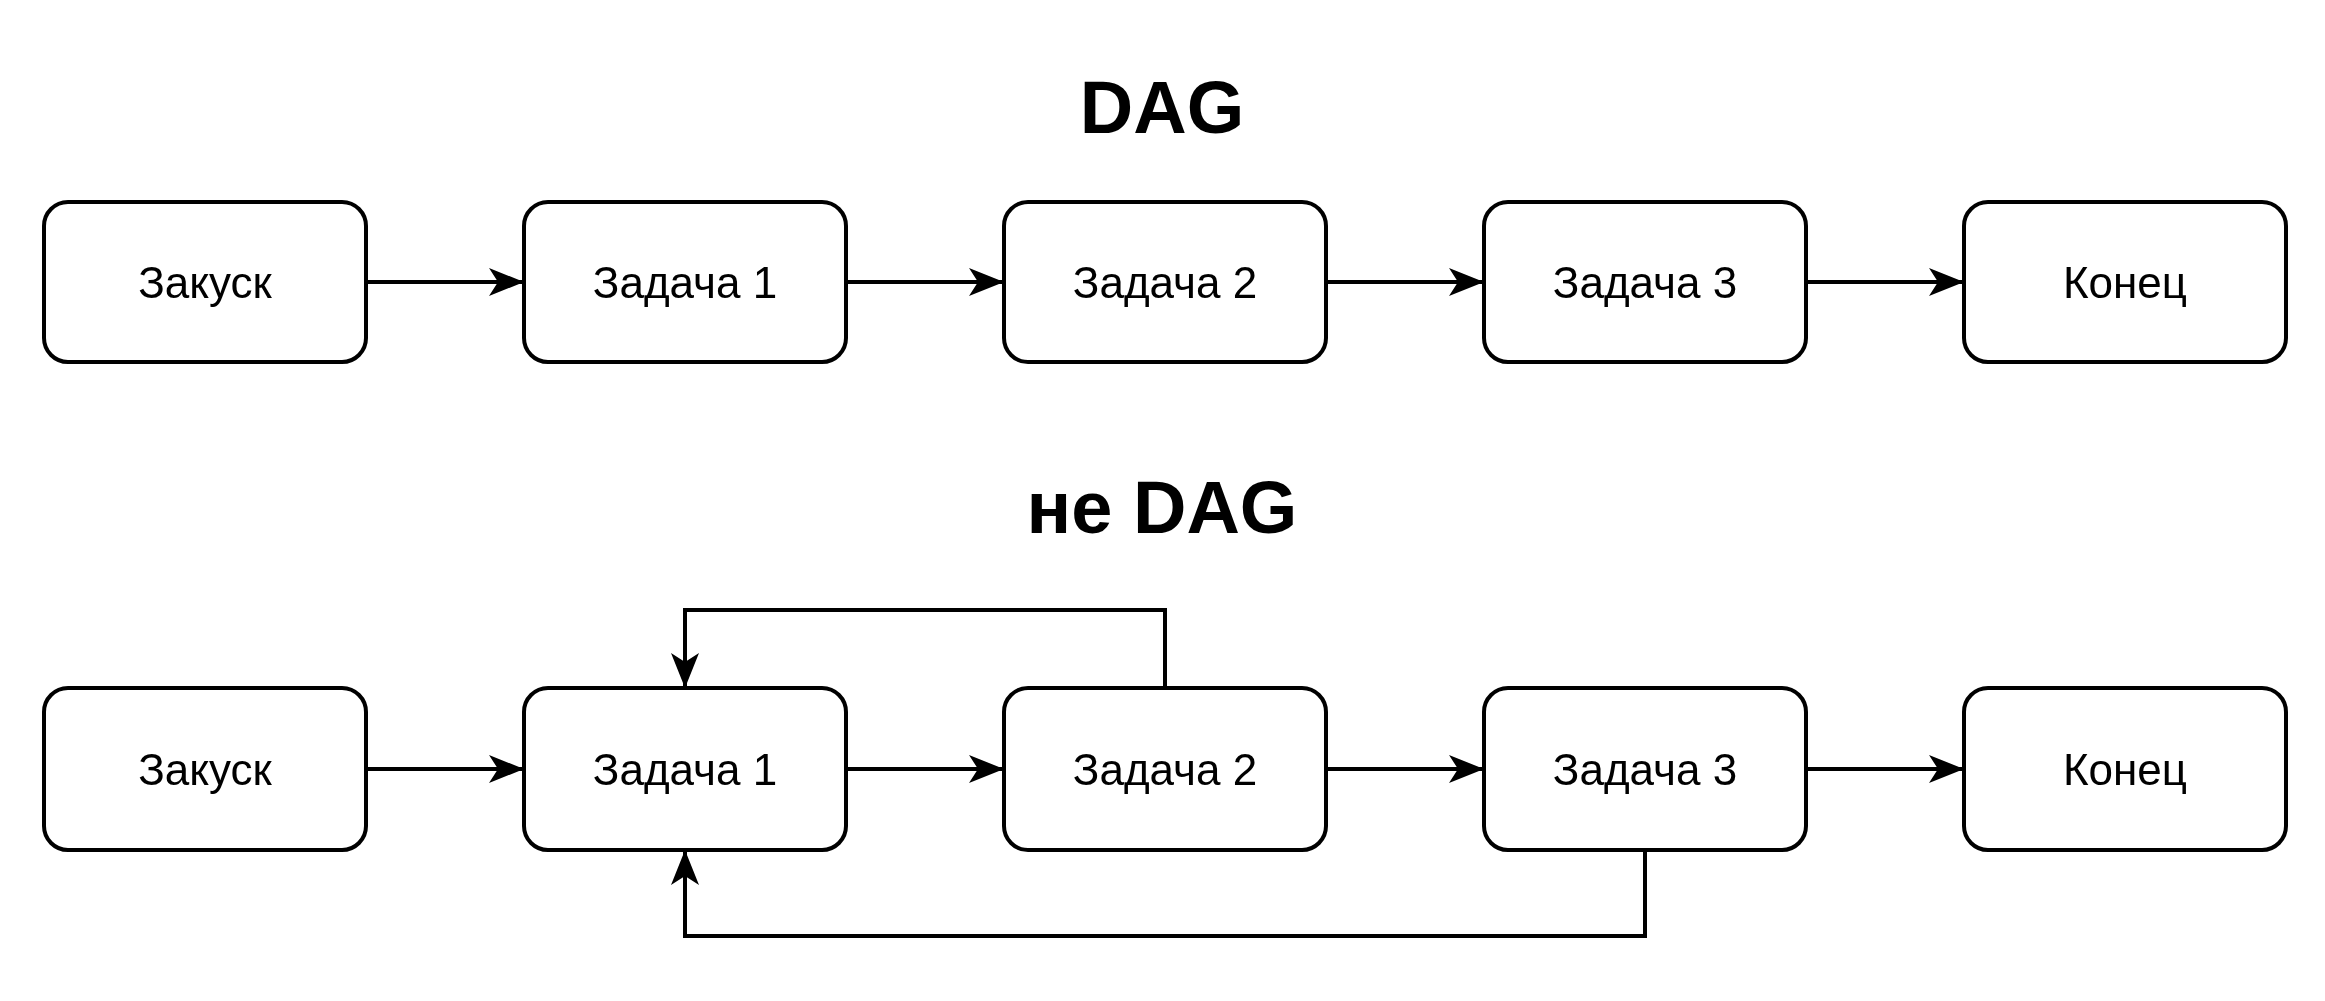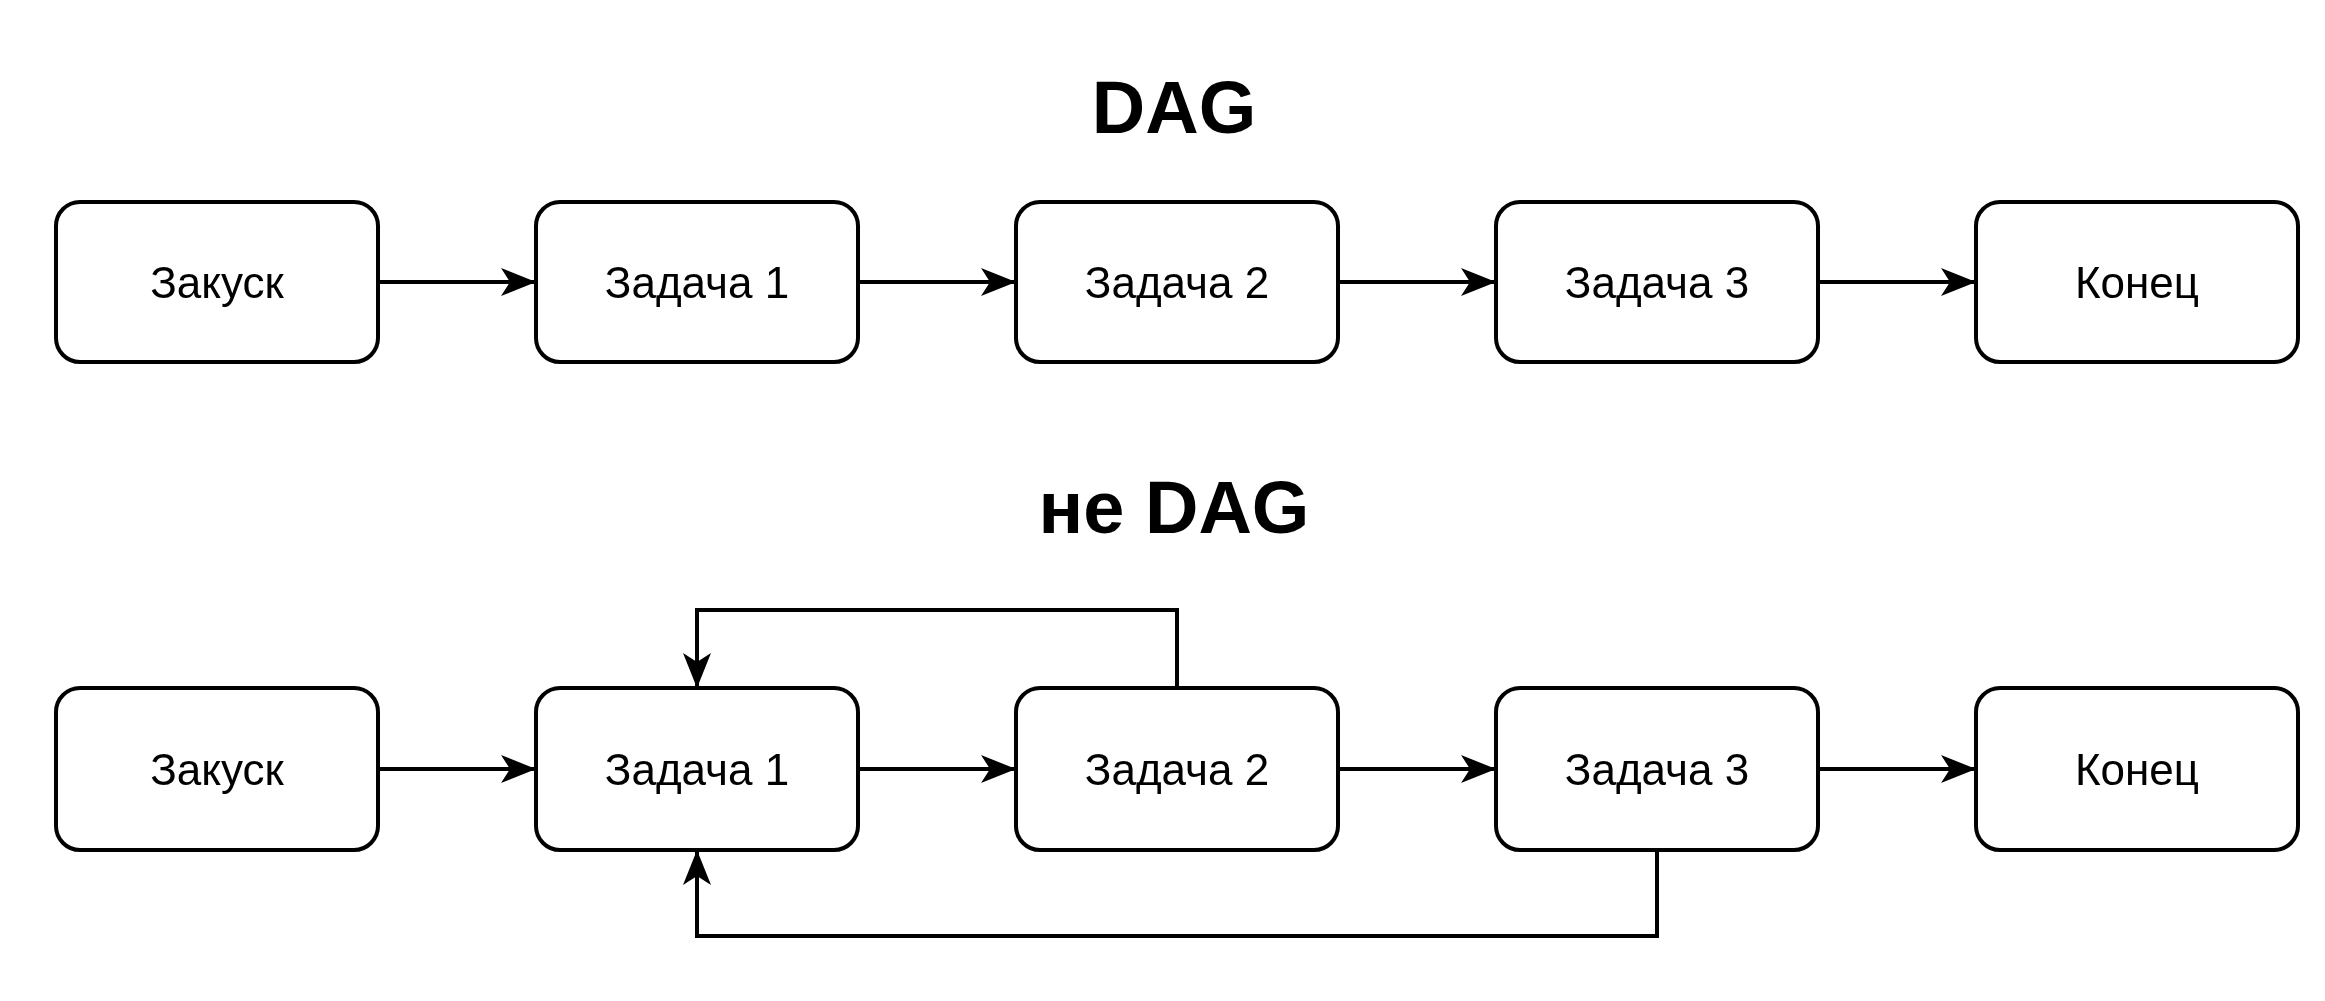--- a/index.html
+++ b/index.html
@@ -7,21 +7,20 @@
     padding: 0;
     background: #ffffff;
     width: 2325px;
     height: 1001px;
     overflow: hidden;
     font-family: "Liberation Sans", sans-serif;
   }
   #canvas-wrap {
     width: 1846px;
     height: 1001px;
-    padding-left: 12px;
   }
   svg text {
     font-family: "Liberation Sans", sans-serif;
     fill: #000000;
   }
   svg .node-label { font-size: 44px; }
   svg .section-title { font-size: 74px; font-weight: bold; }
 </style>
 </head>
 <body>

